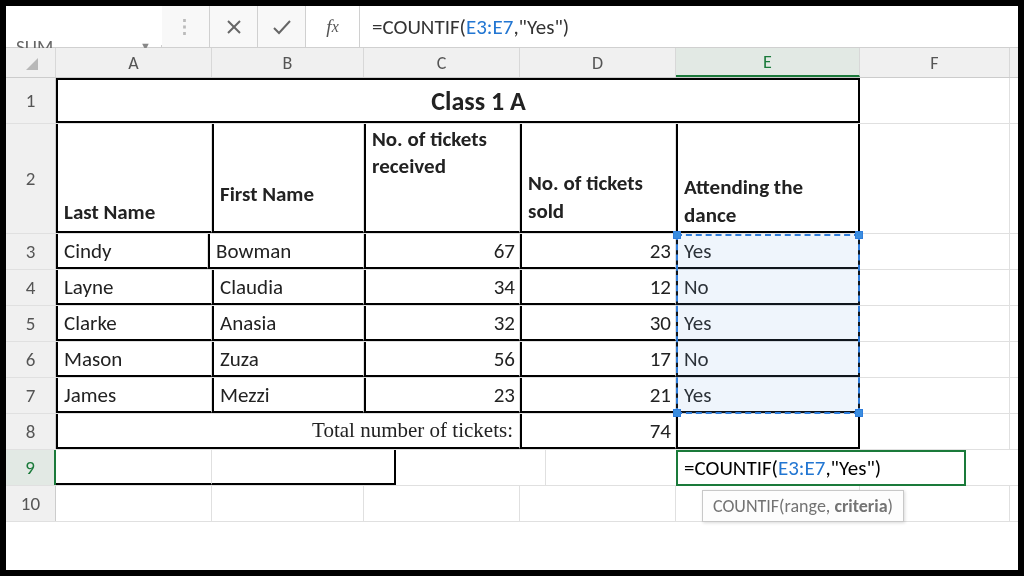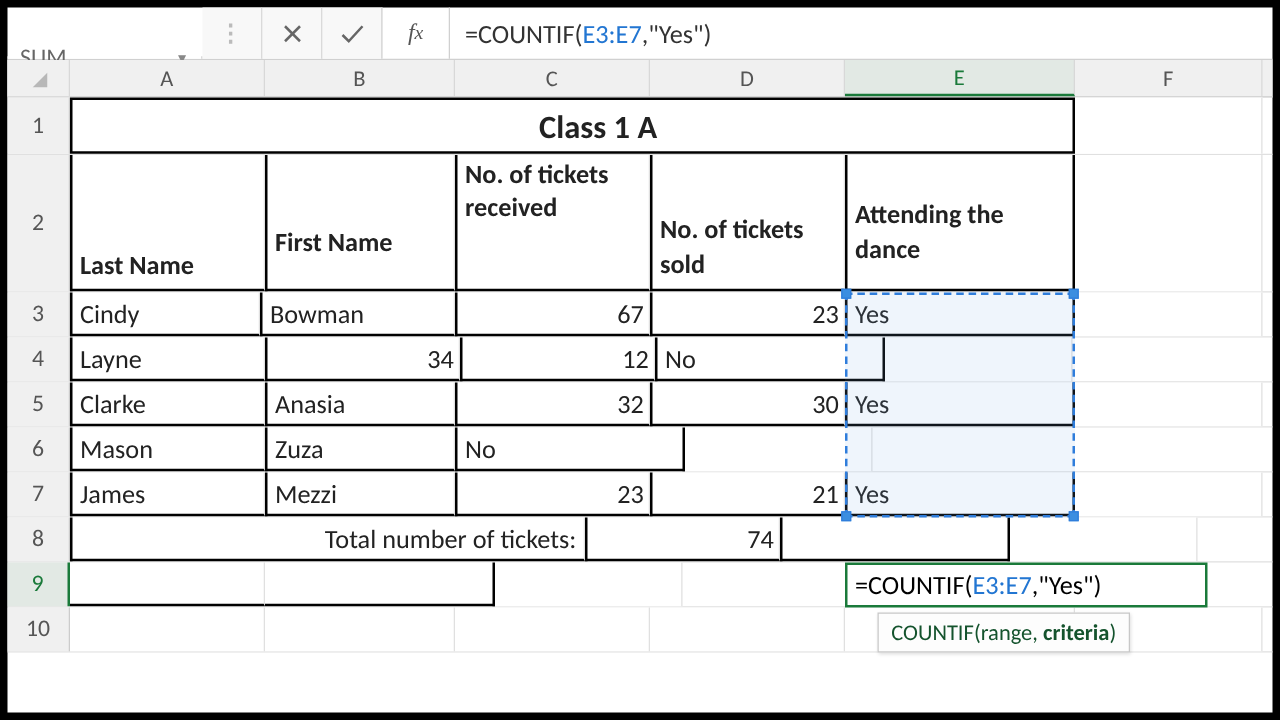--- a/index.html
+++ b/index.html
@@ -151,21 +151,21 @@
   .tborder-top { border-top: 2px solid #000 !important; padding-left: 47px; }
   .tborder-left { border-left: 2px solid #000 !important; }
   .tborder-right { border-right: 2px solid #000 !important; }
 
   .title-cell {
     width: 804px; 
     font-weight: bold;
     font-size: 26px;
     justify-content: center;
   }
-  .totlabel { justify-content: flex-end; width: 412px; }
+  .totlabel { justify-content: flex-end; width: 464px; font-family: Liberation Serif, serif; }
   .danclabel { width: 464px; }
 
   
   .ants {
     position: absolute;
     pointer-events: none;
     border: 2px dashed #2f7ddb;
     background: rgba(120,170,230,0.12);
   }
   .ants .handle {
@@ -190,21 +190,21 @@
     padding: 0 6px;
     white-space: nowrap;
     overflow: visible;
   }
   .edit-cell .ref { color: #2276d2; }
 
   .tooltip {
     position: absolute;
     background: #fdfdfd;
     border: 1px solid #c8c8c8;
-    color: #14532d;
+    color: #737373;
     font-size: 18px;
     padding: 4px 10px;
     box-shadow: 1px 1px 3px rgba(0,0,0,0.15);
   }
   .tooltip b { font-weight: bold; }
 </style>
 </head>
 <body>
 
 <div class="frame">
@@ -256,54 +256,57 @@
         <div class="cell title-cell tborder-top tborder-left tborder-right tborder-bottom">Class 1 A</div>
         <div class="cell cF"></div>
       </div>
 
       <div class="row hdr">
         <div class="row-head">2</div>
         <div class="cell cA tborder-left tborder-bottom" style="font-weight:bold;align-items:flex-end;padding-bottom:6px">Last Name</div>
         <div class="cell cB tborder-bottom" style="font-weight:bold;align-items:flex-end;padding-bottom:24px;border-left:2px solid #000">First Name</div>
         <div class="cell cC tborder-bottom" style="font-weight:bold;align-items:flex-start;padding-top:2px;border-left:2px solid #000;white-space:pre-line;line-height:1.3">No. of tickets received</div>
         <div class="cell cD tborder-bottom" style="font-weight:bold;align-items:flex-end;padding-bottom:6px;border-left:2px solid #000;white-space:pre-line;line-height:1.3">No. of tickets sold</div>
-        <div class="cell cE tborder-bottom tborder-right" style="font-weight:bold;align-items:flex-end;padding-bottom:18px;border-left:2px solid #000;white-space:pre-line;line-height:1.3">Attending the dance</div>
+        <div class="cell cE tborder-bottom tborder-right" style="font-weight:bold;align-items:flex-end;padding-bottom:2px;border-left:2px solid #000;white-space:pre-line;line-height:1.3">Attending the dance</div>
         <div class="cell cF"></div>
       </div>
 
       <div class="row">
         <div class="row-head">3</div>
         <div class="cell cB tborder-bottom" style="border-left:2px solid #000">Cindy</div>
         <div class="cell cA tborder-left tborder-bottom">Bowman</div>
         <div class="cell cC num tborder-bottom" style="border-left:2px solid #000">67</div>
         <div class="cell cD num tborder-bottom" style="border-left:2px solid #000">23</div>
         <div class="cell cE tborder-bottom tborder-right" style="border-left:2px solid #000">Yes</div>
         <div class="cell cF"></div>
       </div>
       <div class="row">
         <div class="row-head">4</div>
         <div class="cell cA tborder-left tborder-bottom">Layne</div>
+        <div class="cell cB tborder-bottom" style="border-left:2px solid #000">Claudia</div>
         <div class="cell cC num tborder-bottom" style="border-left:2px solid #000">34</div>
         <div class="cell cD num tborder-bottom" style="border-left:2px solid #000">12</div>
         <div class="cell cE tborder-bottom tborder-right" style="border-left:2px solid #000">No</div>
         <div class="cell cF"></div>
       </div>
       <div class="row">
         <div class="row-head">5</div>
         <div class="cell cA tborder-left tborder-bottom">Clarke</div>
         <div class="cell cB tborder-bottom" style="border-left:2px solid #000">Anasia</div>
         <div class="cell cC num tborder-bottom" style="border-left:2px solid #000">32</div>
         <div class="cell cD num tborder-bottom" style="border-left:2px solid #000">30</div>
         <div class="cell cE tborder-bottom tborder-right" style="border-left:2px solid #000">Yes</div>
         <div class="cell cF"></div>
       </div>
       <div class="row">
         <div class="row-head">6</div>
         <div class="cell cA tborder-left tborder-bottom">Mason</div>
         <div class="cell cB tborder-bottom" style="border-left:2px solid #000">Zuza</div>
+        <div class="cell cC num tborder-bottom" style="border-left:2px solid #000">56</div>
+        <div class="cell cD num tborder-bottom" style="border-left:2px solid #000">17</div>
         <div class="cell cE tborder-bottom tborder-right" style="border-left:2px solid #000">No</div>
         <div class="cell cF"></div>
       </div>
       <div class="row">
         <div class="row-head">7</div>
         <div class="cell cA tborder-left tborder-bottom">James</div>
         <div class="cell cB tborder-bottom" style="border-left:2px solid #000">Mezzi</div>
         <div class="cell cC num tborder-bottom" style="border-left:2px solid #000">23</div>
         <div class="cell cD num tborder-bottom" style="border-left:2px solid #000">21</div>
         <div class="cell cE tborder-bottom tborder-right" style="border-left:2px solid #000">Yes</div>

